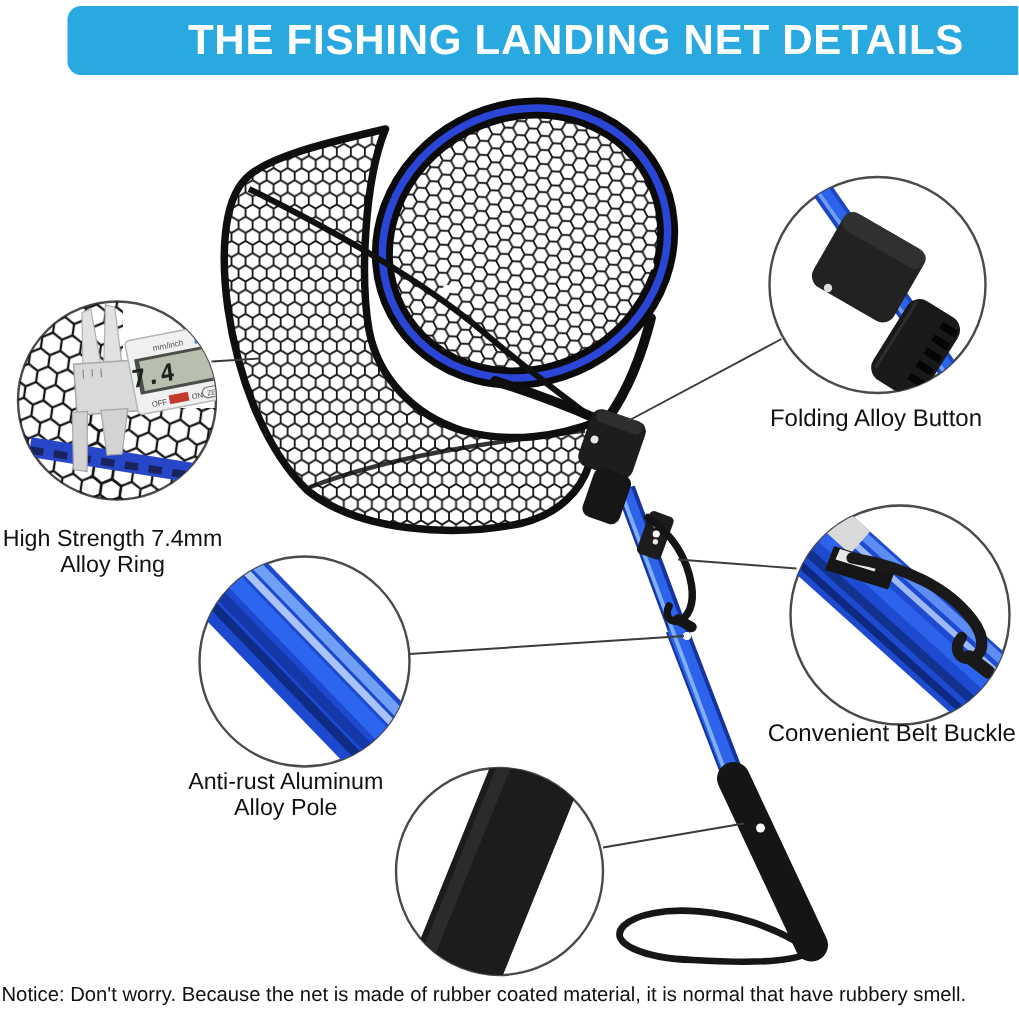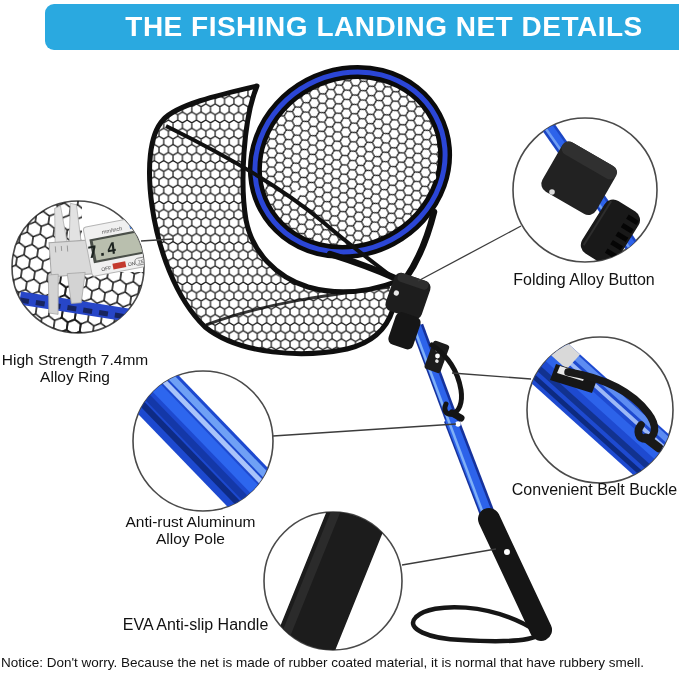--- a/index.html
+++ b/index.html
@@ -229,16 +229,15 @@
       </g>
     </g>
   </svg>
 
   <div class="lbl small" style="left:0;  top:337px; width:150px;margin-top:14px;">High Strength 7.4mm
 Alloy Ring</div>
   <div class="lbl" style="left:503px;top:271px; width:162px;">Folding Alloy Button</div>
   <div class="lbl small" style="left:108px;top:513px; width:165px;">Anti-rust Aluminum
 Alloy Pole</div>
   <div class="lbl" style="left:510px;top:481px; width:169px;">Convenient Belt Buckle</div>
-  <div class="lbl" style="left:88px; top:616px; width:215px;">EVA Anti-slip Handle</div>
 
   <div class="notice">Notice: Don't worry. Because the net is made of rubber coated material, it is normal that have rubbery smell.</div>
 </div>
 
 </body></html>

